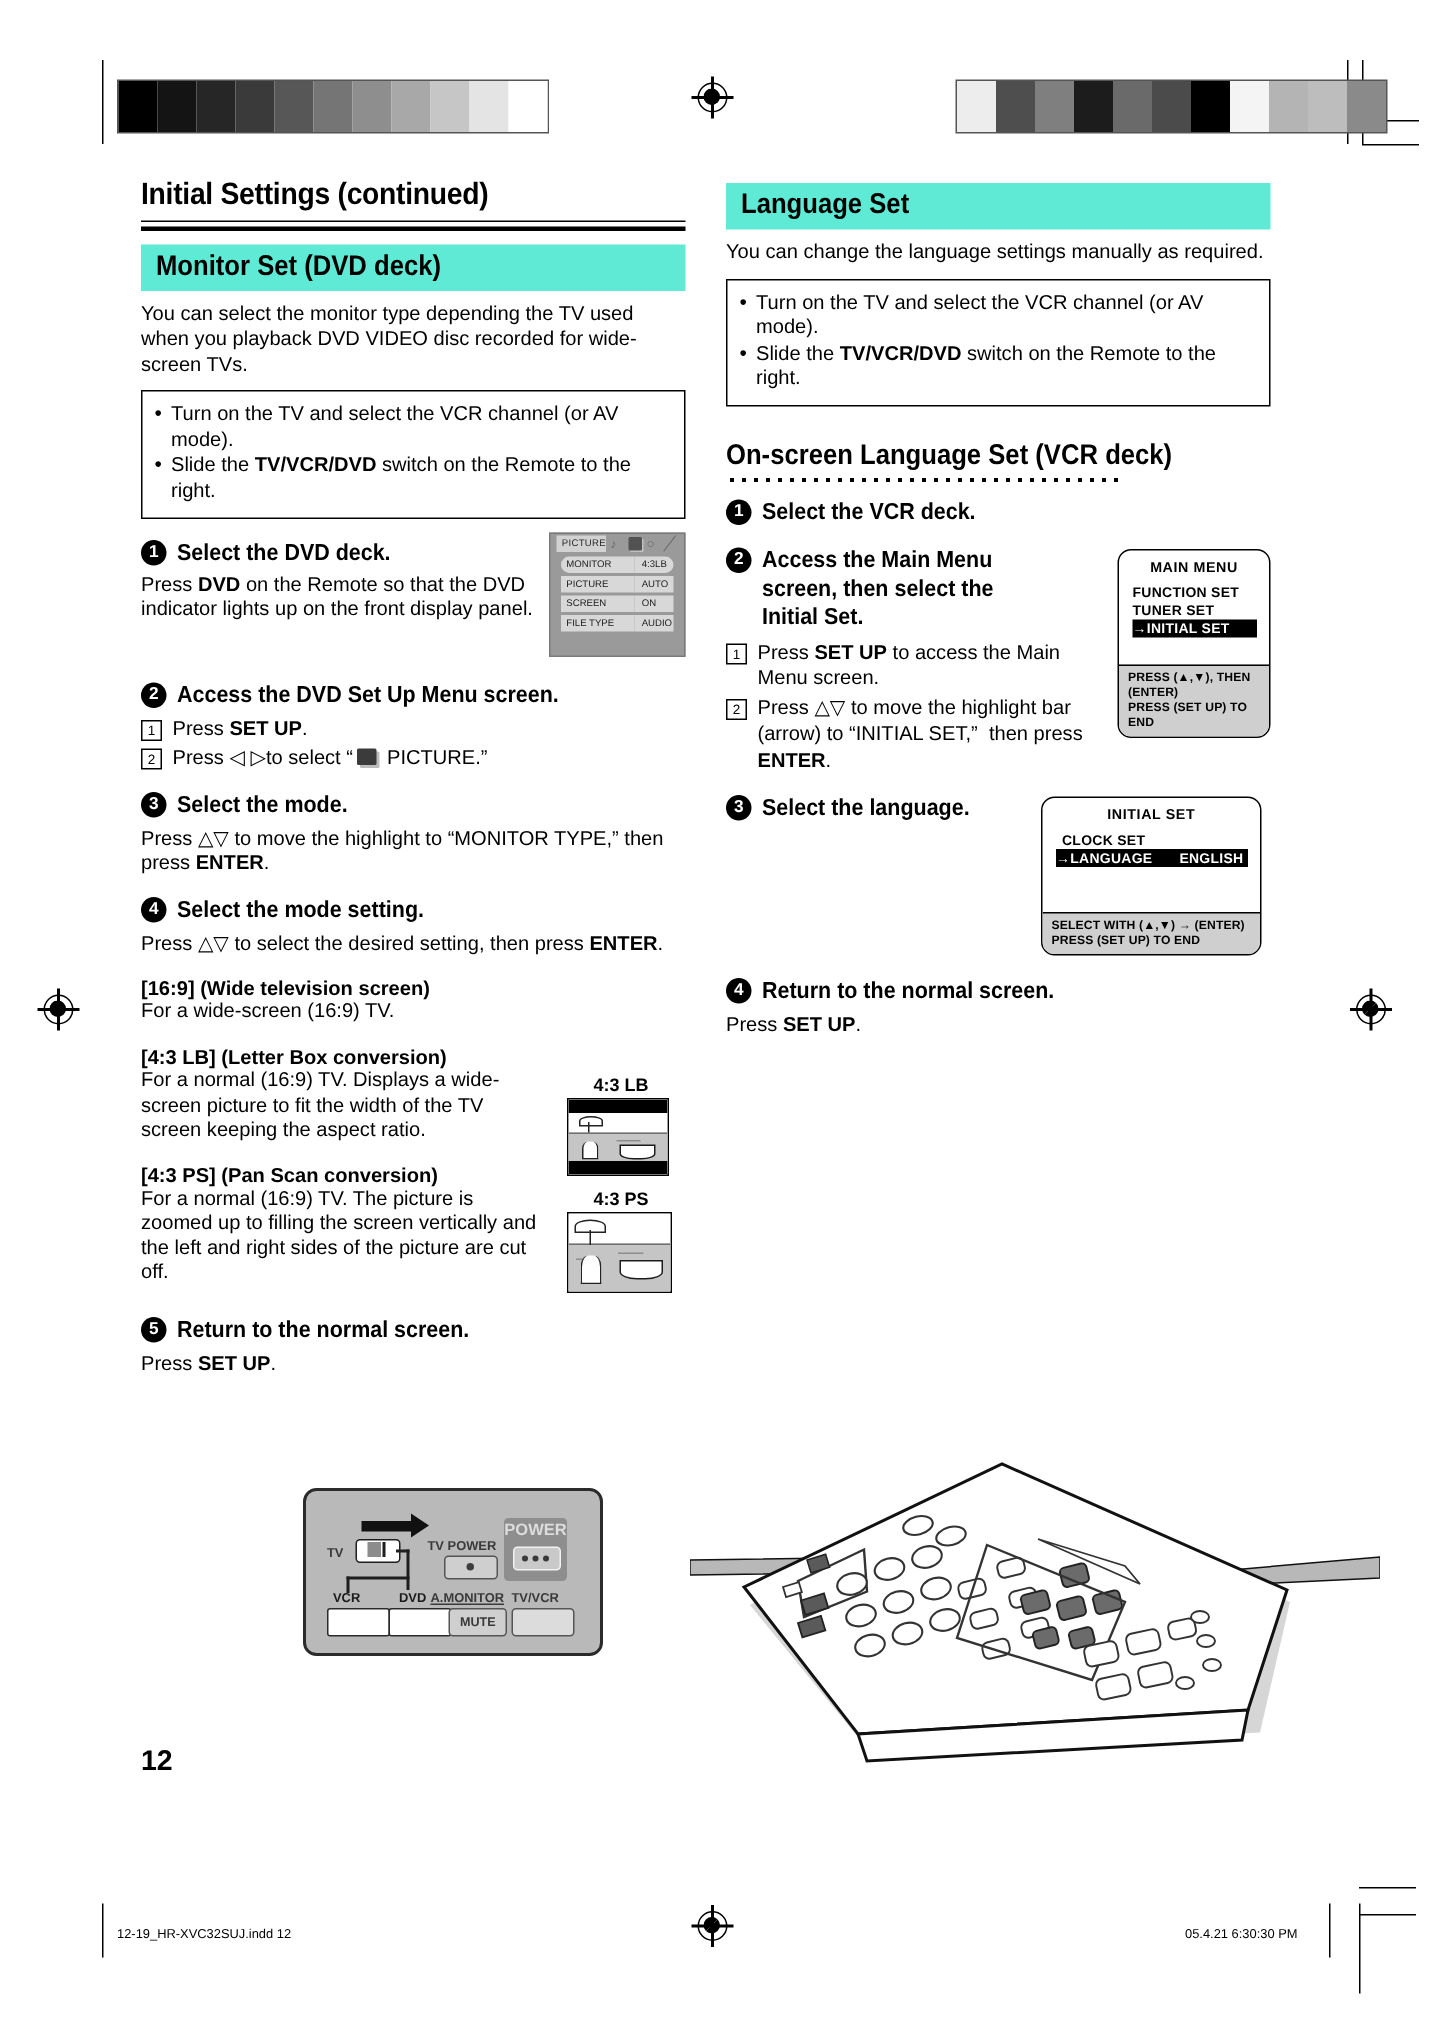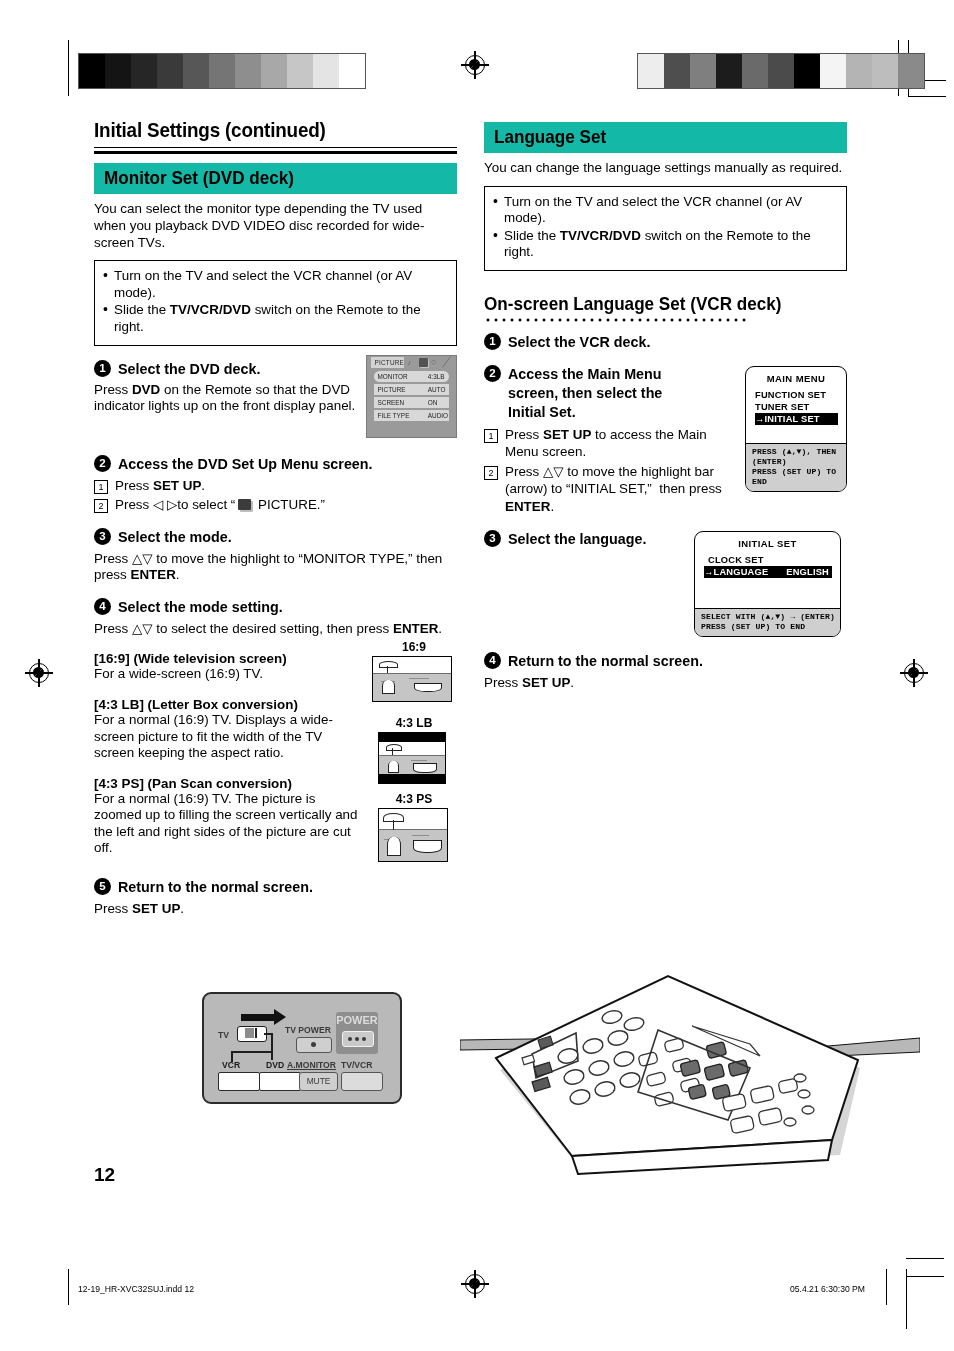--- a/index.html
+++ b/index.html
@@ -28,21 +28,21 @@
 
   
   .chaptitle{
     font-weight:bold;font-size:20.5px;letter-spacing:-.2px;
     font-stretch:condensed;transform:scaleX(.92);transform-origin:left center;
   }
   .rule-thick{height:3px;background:#000;}
   .rule-thin{height:1.4px;background:#000;}
 
   .banner{
-    background:#14b8a6;padding:4px 0 5px 10px;
+    background:#5eead4;padding:4px 0 5px 10px;
     font-weight:bold;font-size:19px;color:#000;
   }
   .banner span{display:inline-block;transform:scaleX(.9);transform-origin:left center;}
 
   .secthead{font-weight:bold;font-size:19px;}
   .secthead span{display:inline-block;transform:scaleX(.9);transform-origin:left center;}
   .dotrule{
     height:4px;margin-top:3px;
     background-image:radial-gradient(circle, #000 34%, transparent 36%);
     background-size:8px 4px;background-repeat:repeat-x;
@@ -95,21 +95,21 @@
   
   .osd-vcr{
     width:145px;border:1.6px solid #000;border-radius:9px;background:#fff;overflow:hidden;
     font-family:"Liberation Sans",sans-serif;
   }
   .osd-vcr .ti{text-align:center;font-weight:bold;font-size:9.5px;letter-spacing:.4px;padding:6px 0 5px;}
   .osd-vcr .items{padding:0 8px 0 9px;min-height:54px;}
   .osd-vcr .it{font-weight:bold;font-size:9.3px;line-height:12px;letter-spacing:.2px;white-space:pre;}
   .osd-vcr .it.sel{background:#000;color:#fff;display:flex;justify-content:space-between;padding-right:3px;}
   .osd-vcr .ft{background:#cfcfcf;border-top:1px solid #000;padding:3px 0 4px 6px;}
-  .osd-vcr .ft div{font-weight:bold;font-size:8.1px;line-height:10px;letter-spacing:.1px;font-family:Liberation Mono, monospace;}
+  .osd-vcr .ft div{font-weight:bold;font-size:8.1px;line-height:10px;letter-spacing:.1px;}
 
   
   .tvlab{font-weight:bold;font-size:12px;text-align:center;}
   .tvbox{border:1.6px solid #000;background:#fff;position:relative;overflow:hidden;}
   .scene{position:absolute;inset:0;background:#fff;}
   .sea{position:absolute;left:0;right:0;background:#c5c5c5;}
   .horiz{position:absolute;left:0;right:0;height:1px;background:#6f6f6f;}
   .wave{position:absolute;height:1px;background:#8d8d8d;}
   .umb{position:absolute;border-radius:50% 50% 0 0;background:#fff;border:1.3px solid #222;}
   .umbline{position:absolute;width:1.2px;background:#222;}
@@ -280,35 +280,20 @@
       <p class="body">For a normal (16:9) TV. The picture is zoomed up to filling the screen vertically and the left and right sides of the picture are cut off.</p>
     </div>
 
     <div class="step" style="margin-top:20px;">
       <div class="bullnum">5</div>
       <div class="steptitle"><span>Return to the normal screen.</span></div>
     </div>
     <p class="body" style="margin-top:5px;">Press <b>SET UP</b>.</p>
   </div>
 
-  <div style="position:absolute;left:372px;top:640px;width:84px;">
-    <div class="tvlab">16:9</div>
-    <div class="tvbox" style="width:78px;height:44px;margin-top:2px;">
-      <div class="scene">
-        <div class="sea" style="top:36%;bottom:0;"></div>
-        <div class="horiz" style="top:36%;"></div>
-        <div class="wave" style="left:46%;top:48%;width:26%;"></div>
-        <div class="wave" style="left:10%;top:55%;width:18%;"></div>
-        <div class="umb" style="left:8%;top:10%;width:22%;height:11%;"></div>
-        <div class="umbline" style="left:18%;top:20%;height:16%;"></div>
-        <div class="skirt" style="left:12%;top:52%;width:14%;height:30%;border-radius:40% 40% 0 0;"></div>
-        <div class="boat" style="left:52%;top:58%;width:34%;height:18%;border-radius:0 0 40% 40%;"></div>
-      </div>
-    </div>
-  </div>
 
   <div style="position:absolute;left:372px;top:716px;width:84px;">
     <div class="tvlab">4:3 LB</div>
     <div class="tvbox" style="width:66px;height:50px;margin:2px 0 0 6px;">
       <div class="scene">
         <div class="bar-letter" style="top:0;height:18%;"></div>
         <div class="bar-letter" style="bottom:0;height:18%;"></div>
         <div class="sea" style="top:44%;bottom:18%;"></div>
         <div class="horiz" style="top:44%;"></div>
         <div class="wave" style="left:48%;top:54%;width:24%;"></div>
@@ -505,21 +490,21 @@
     <div class="rd-lbl dark" style="left:62px;top:66px;">DVD</div>
     <div class="rd-btn" style="left:55px;top:78px;width:40px;height:17px;"></div>
 
     <div class="rd-lbl" style="left:81px;top:31px;">TV POWER</div>
     <div class="rd-pill" style="left:92px;top:43px;width:34px;height:14px;">
       <div style="position:absolute;left:14px;top:4px;width:5px;height:5px;border-radius:50%;background:#3e3e3e;"></div>
     </div>
 
     <div class="rd-lbl" style="left:83px;top:66px;text-decoration:underline;">A.MONITOR</div>
     <div class="rd-pill" style="left:95px;top:78px;width:37px;height:17px;">
-      <div style="position:absolute;left:0;right:0;top:3px;text-align:center;font-weight:normal;font-size:8.4px;color:#3a3a3a;">MUTE</div>
+      <div style="position:absolute;left:0;right:0;top:3px;text-align:center;font-weight:bold;font-size:8.4px;color:#3a3a3a;">MUTE</div>
     </div>
 
     <div style="position:absolute;left:132px;top:18px;width:42px;height:42px;background:#8e8e8e;border-radius:3px;">
       <div style="position:absolute;left:0;right:0;top:2px;text-align:center;font-weight:bold;font-size:11px;color:#dcdcdc;">POWER</div>
       <div style="position:absolute;left:6px;top:19px;width:30px;height:14px;background:#c9c9c9;border:1.6px solid #f2f2f2;border-radius:3px;">
         <div style="position:absolute;left:5px;top:4.5px;width:4px;height:4px;border-radius:50%;background:#3a3a3a;"></div>
         <div style="position:absolute;left:12px;top:4.5px;width:4px;height:4px;border-radius:50%;background:#3a3a3a;"></div>
         <div style="position:absolute;left:19px;top:4.5px;width:4px;height:4px;border-radius:50%;background:#3a3a3a;"></div>
       </div>
     </div>

